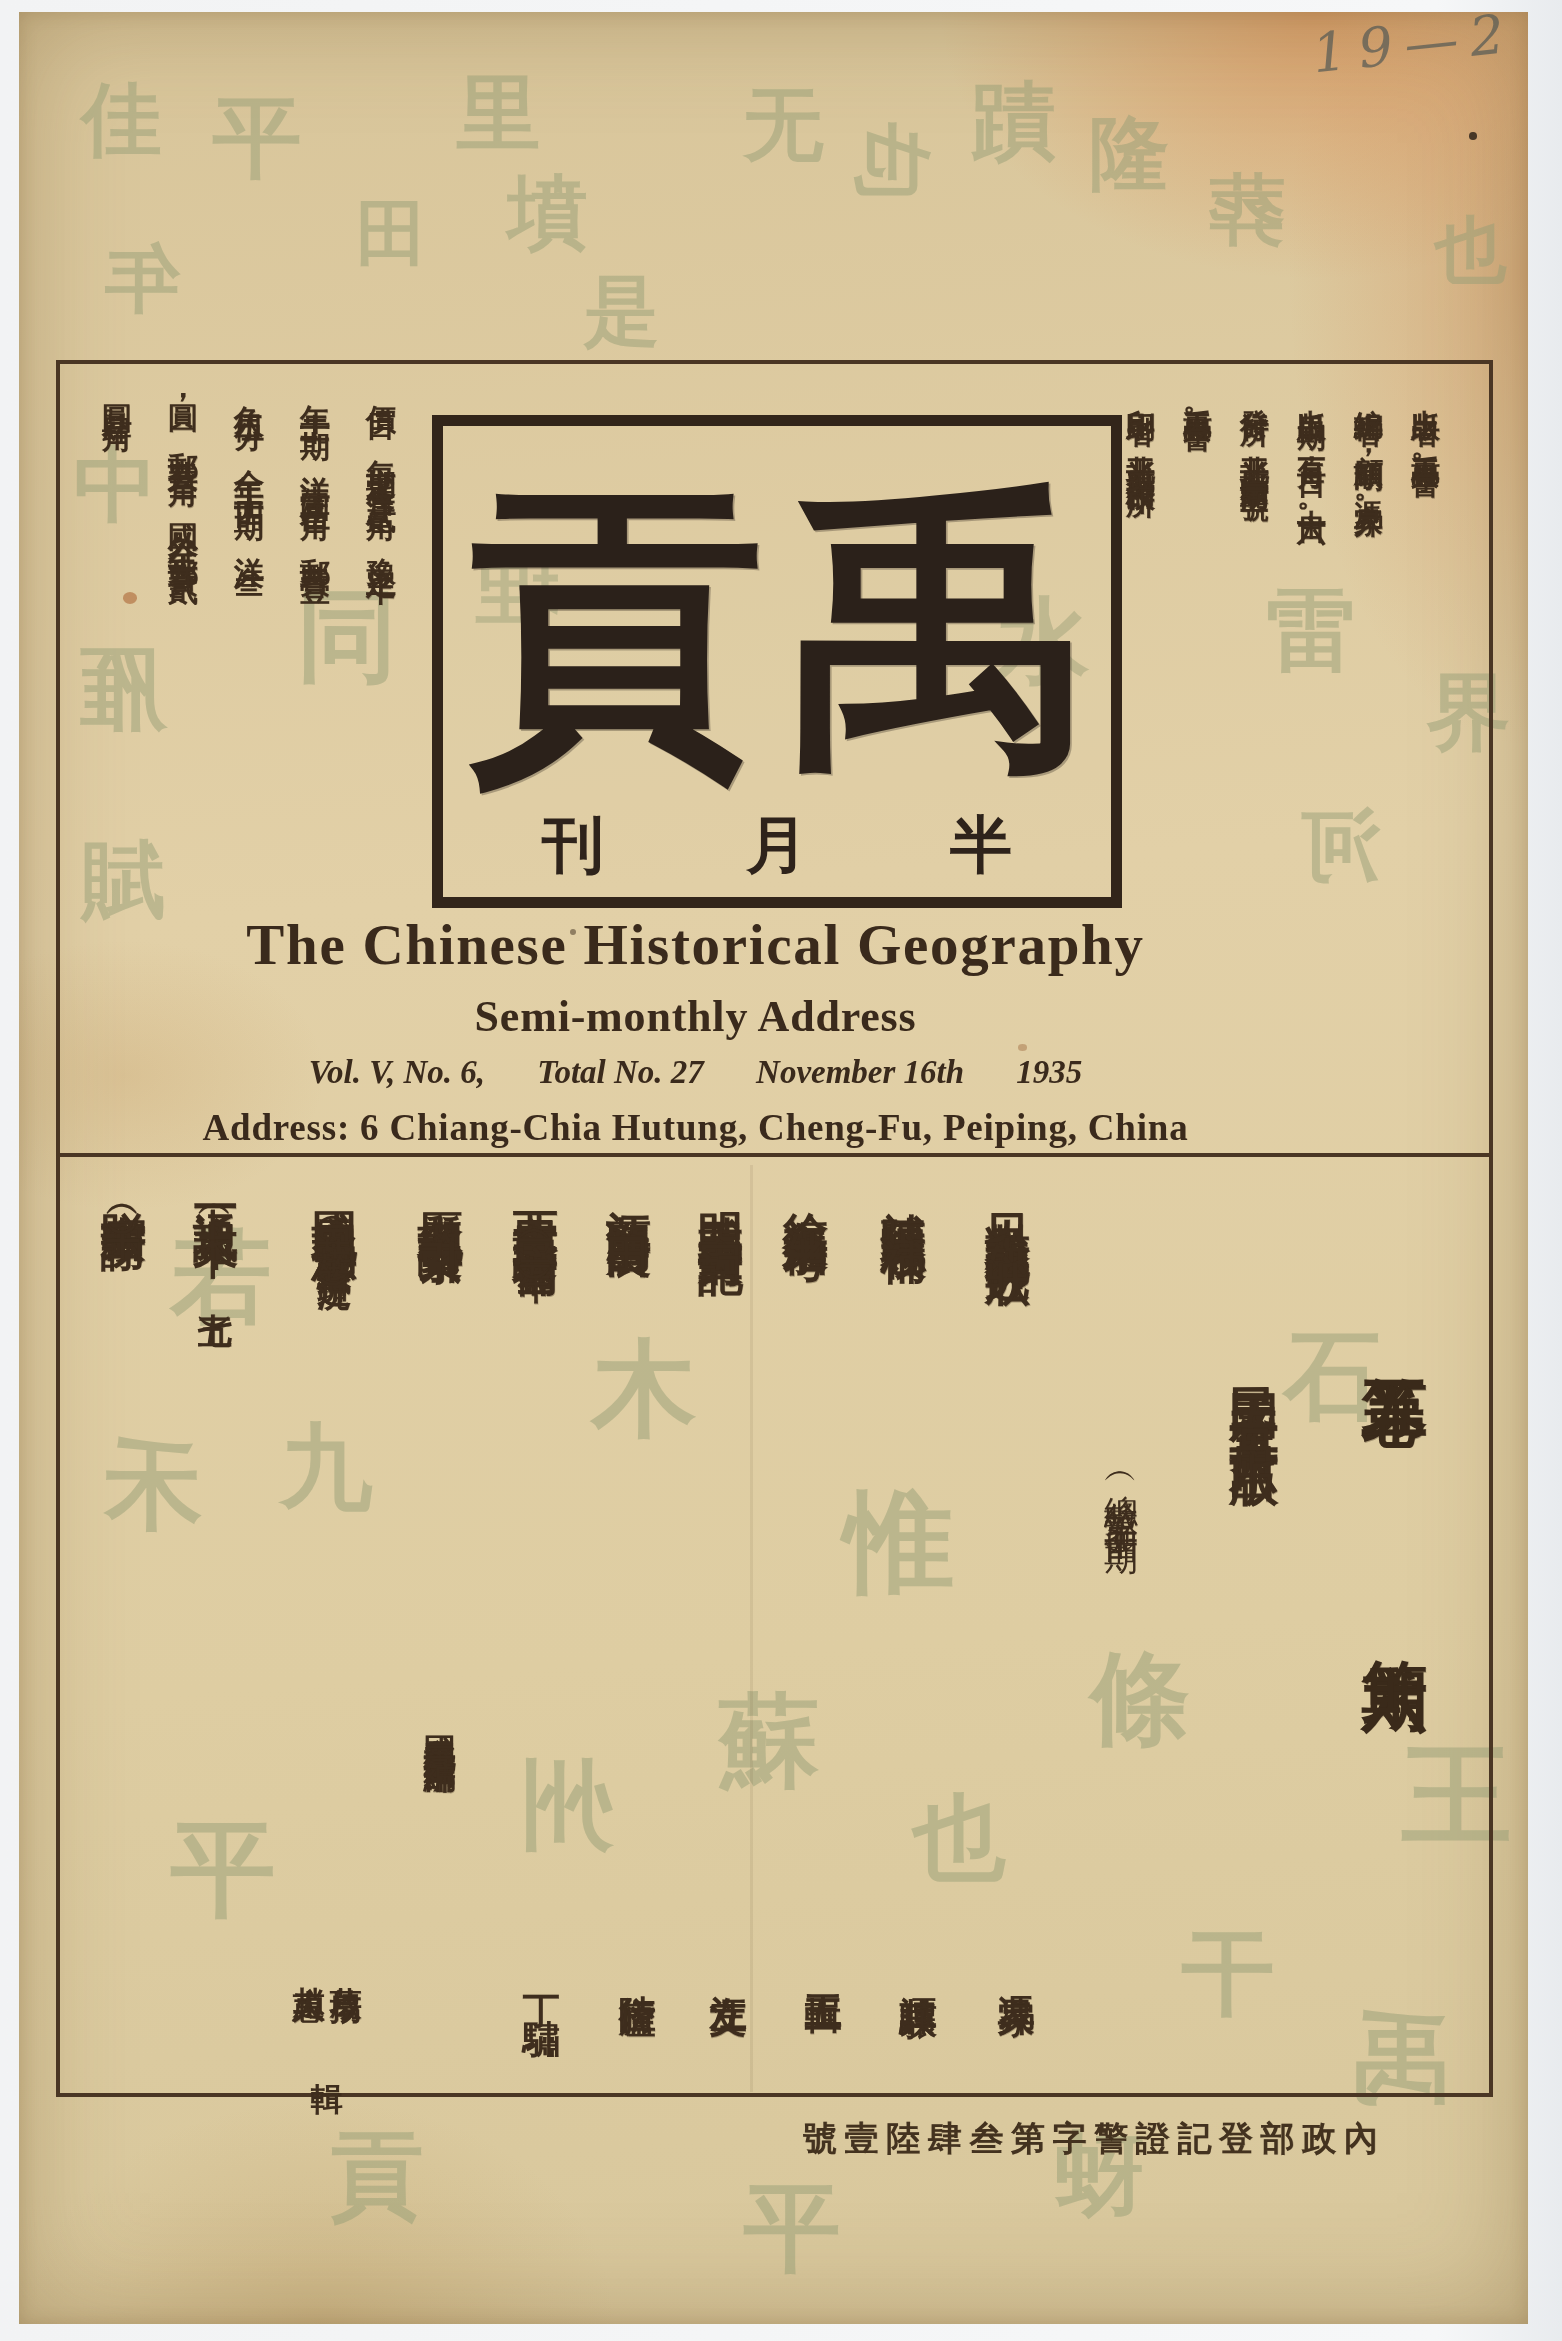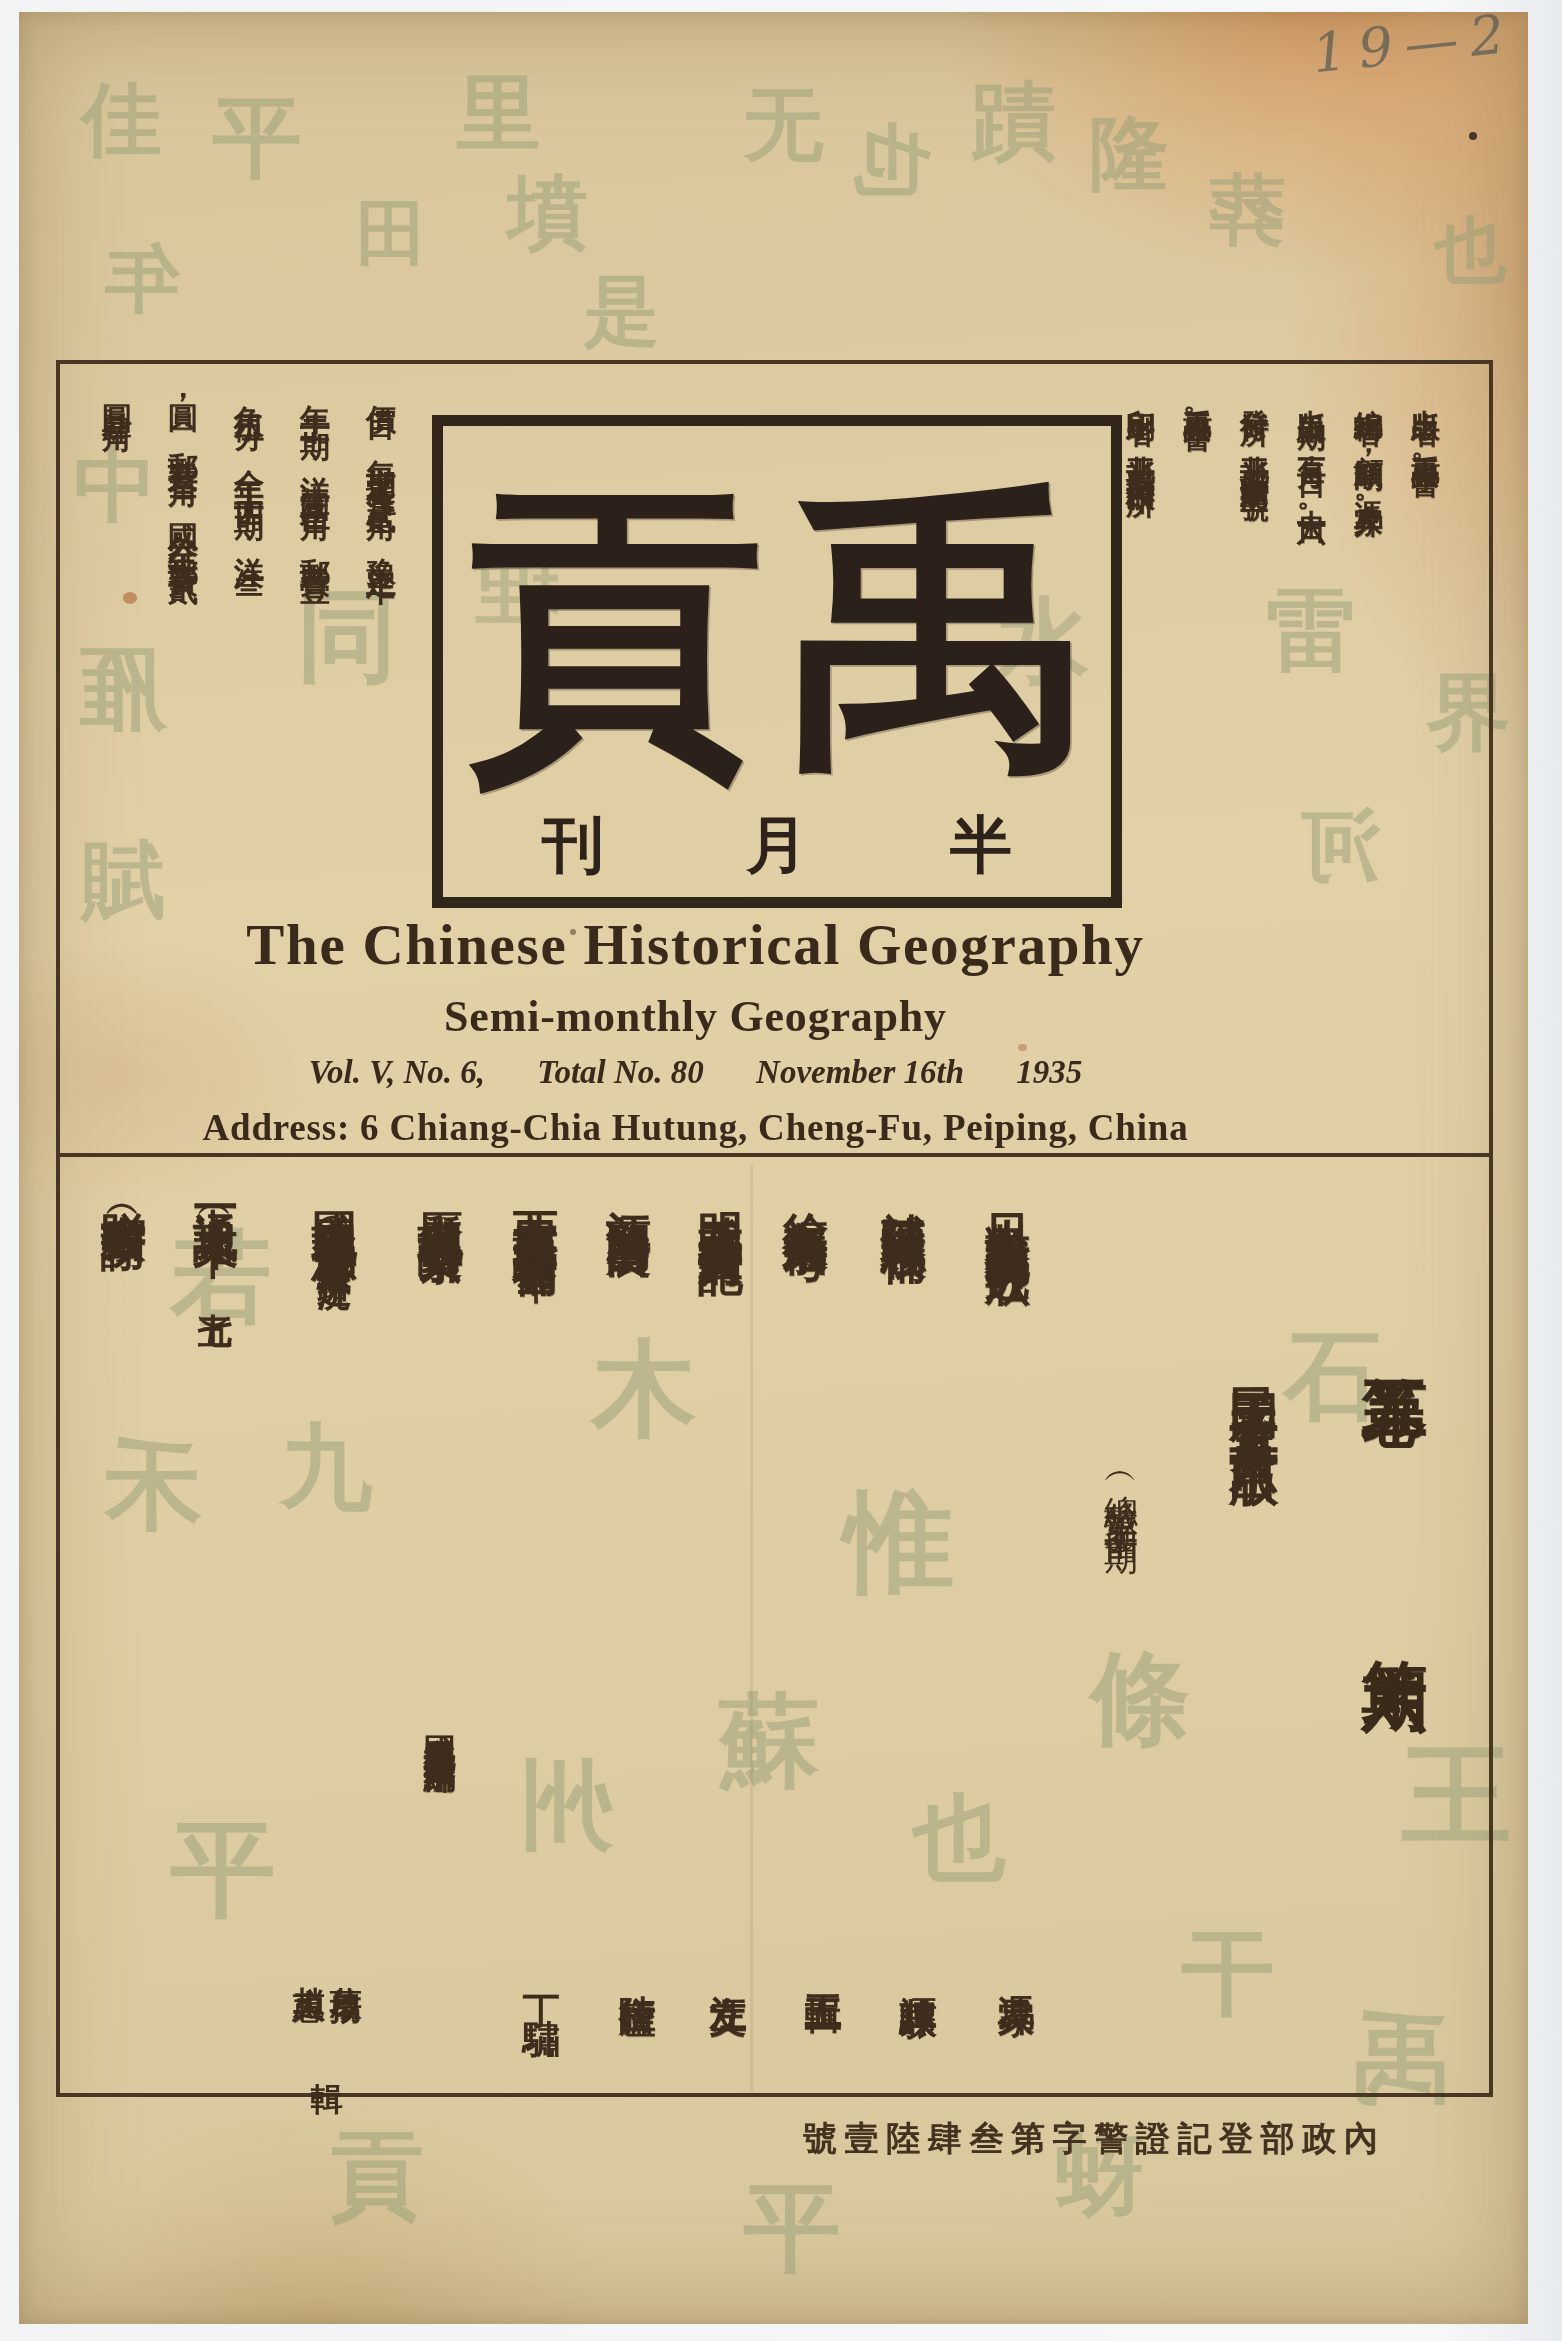--- a/index.html
+++ b/index.html
@@ -149,24 +149,24 @@
   <div class="v vcols publisher">
     <p>出版者：禹貢學會。</p>
     <p>編輯者：顧頡剛，馮家昇。</p>
     <p>出版日期：每月一日，十六日。</p>
     <p>發行所：北平成府蔣家胡同三號</p>
     <p>禹貢學會。</p>
     <p>印刷者：北平成府引得校印所。</p>
   </div>
 
   <div class="eng title">The Chinese Historical Geography</div>
-  <div class="eng subtitle">Semi-monthly Geography</div>
+  <div class="eng subtitle">Semi-monthly Address</div>
   <div class="eng issue">
     <span>Vol. V, No. 6,</span>
-    <span>Total No. 80</span>
+    <span>Total No. 27</span>
     <span>November 16th</span>
     <span>1935</span>
   </div>
   <div class="eng address">Address: 6 Chiang-Chia Hutung, Cheng-Fu, Peiping, China</div>
 
   <div class="v toc-vol" style="left:1359px;top:1325px;">第五卷</div>
   <div class="v toc-vol" style="left:1359px;top:1607px;">第六期</div>
   <div class="v toc-date">民國二十五年五月十六日出版</div>
   <div class="v toc-note">（總數第五十四期）</div>
 

